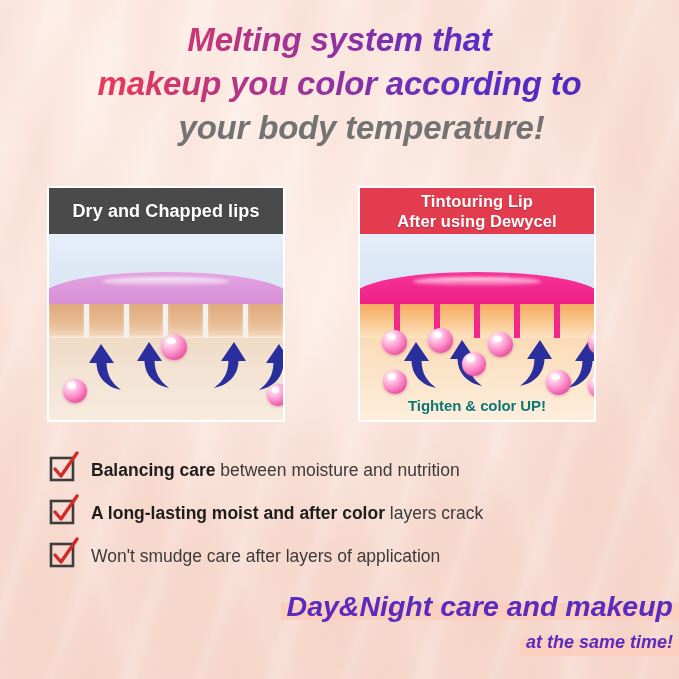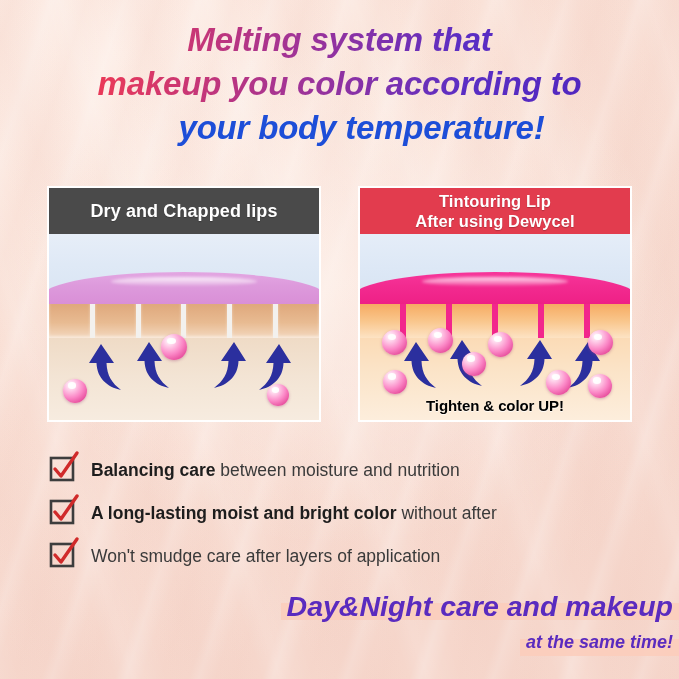--- a/index.html
+++ b/index.html
@@ -49,28 +49,28 @@
     font-size:32px;line-height:44px;
     letter-spacing:-0.2px;
     white-space:nowrap;
   }
   .headline .ln{display:block;}
   .grad{
     background-image:linear-gradient(100deg,#ee3b3b 0%,#e8395a 16%,#a03397 44%,#5b2ec4 68%,#4a22bb 100%);
     -webkit-background-clip:text;background-clip:text;
     -webkit-text-fill-color:transparent;color:transparent;
   }
-  .solid-purple{color:#1d4ed8;margin-left:44px;}
+  .solid-purple{color:#737373;margin-left:44px;}
   .ln1{font-size:33px;}
   .ln2{font-size:33px;}
   .ln3{font-size:33px;}
 
   
   .panel{
-    position:absolute;top:186px;width:274px;height:236px;
+    position:absolute;top:186px;width:238px;height:236px;
     background:#fff;
     border:2px solid rgba(255,255,255,.95);
     box-sizing:border-box;
     overflow:hidden;
   }
   .panel.left{left:47px;}
   .panel.right{left:358px;}
 
   .phead{
     height:46px;box-sizing:border-box;
@@ -134,21 +134,21 @@
   .pearl{position:absolute;border-radius:50%;
     background:
       radial-gradient(circle at 32% 26%, #ffffff 0%, #ffd9ee 16%, #fb87c6 52%, #e8519f 78%, #cf3b87 100%);
     box-shadow:0 1px 3px rgba(160,70,120,.40);
   }
   .pearl::after{content:"";position:absolute;left:22%;top:14%;width:34%;height:26%;
     border-radius:50%;background:rgba(255,255,255,.92);filter:blur(.6px);}
 
   .tighten{
     position:absolute;left:0;right:0;bottom:8px;text-align:center;
-    color:#000000;font-weight:bold;font-size:15px;letter-spacing:-.1px;
+    color:#0f766e;font-weight:bold;font-size:15px;letter-spacing:-.1px;
     text-shadow:0 1px 0 rgba(255,255,255,.7);
   }
 
   
   .bullets{position:absolute;left:50px;right:40px;top:448px;}
   .brow{display:flex;align-items:center;height:43px;}
   .chk{position:relative;width:25px;height:25px;flex:0 0 25px;margin-right:16px;}
   .chk svg{position:absolute;left:-3px;top:-6px;width:32px;height:32px;overflow:visible;}
   .btext{font-size:17.5px;color:#3a3a3a;line-height:22px;white-space:nowrap;}
   .btext b{color:#1d1d1d;font-weight:bold;}
@@ -300,21 +300,21 @@
       <span class="btext"><b>Balancing care</b><span> between moisture and nutrition</span></span>
     </div>
 
     <div class="brow">
       <span class="chk">
         <svg viewBox="0 0 32 32">
           <rect x="4" y="7" width="22" height="22" fill="none" stroke="#3d3d3d" stroke-width="2.6"></rect>
           <path d="M8 18 L14 25 L30 2" fill="none" stroke="#d02a2a" stroke-width="3.4" stroke-linecap="round" stroke-linejoin="round"></path>
         </svg>
       </span>
-      <span class="btext"><b>A long-lasting moist and bright color</b><span> without after</span></span>
+      <span class="btext"><b>A long-lasting moist and after color</b><span> layers crack</span></span>
     </div>
 
     <div class="brow">
       <span class="chk">
         <svg viewBox="0 0 32 32">
           <rect x="4" y="7" width="22" height="22" fill="none" stroke="#3d3d3d" stroke-width="2.6"></rect>
           <path d="M8 18 L14 25 L30 2" fill="none" stroke="#d02a2a" stroke-width="3.4" stroke-linecap="round" stroke-linejoin="round"></path>
         </svg>
       </span>
       <span class="btext"><b></b><span>Won't smudge care after layers of application</span></span>

